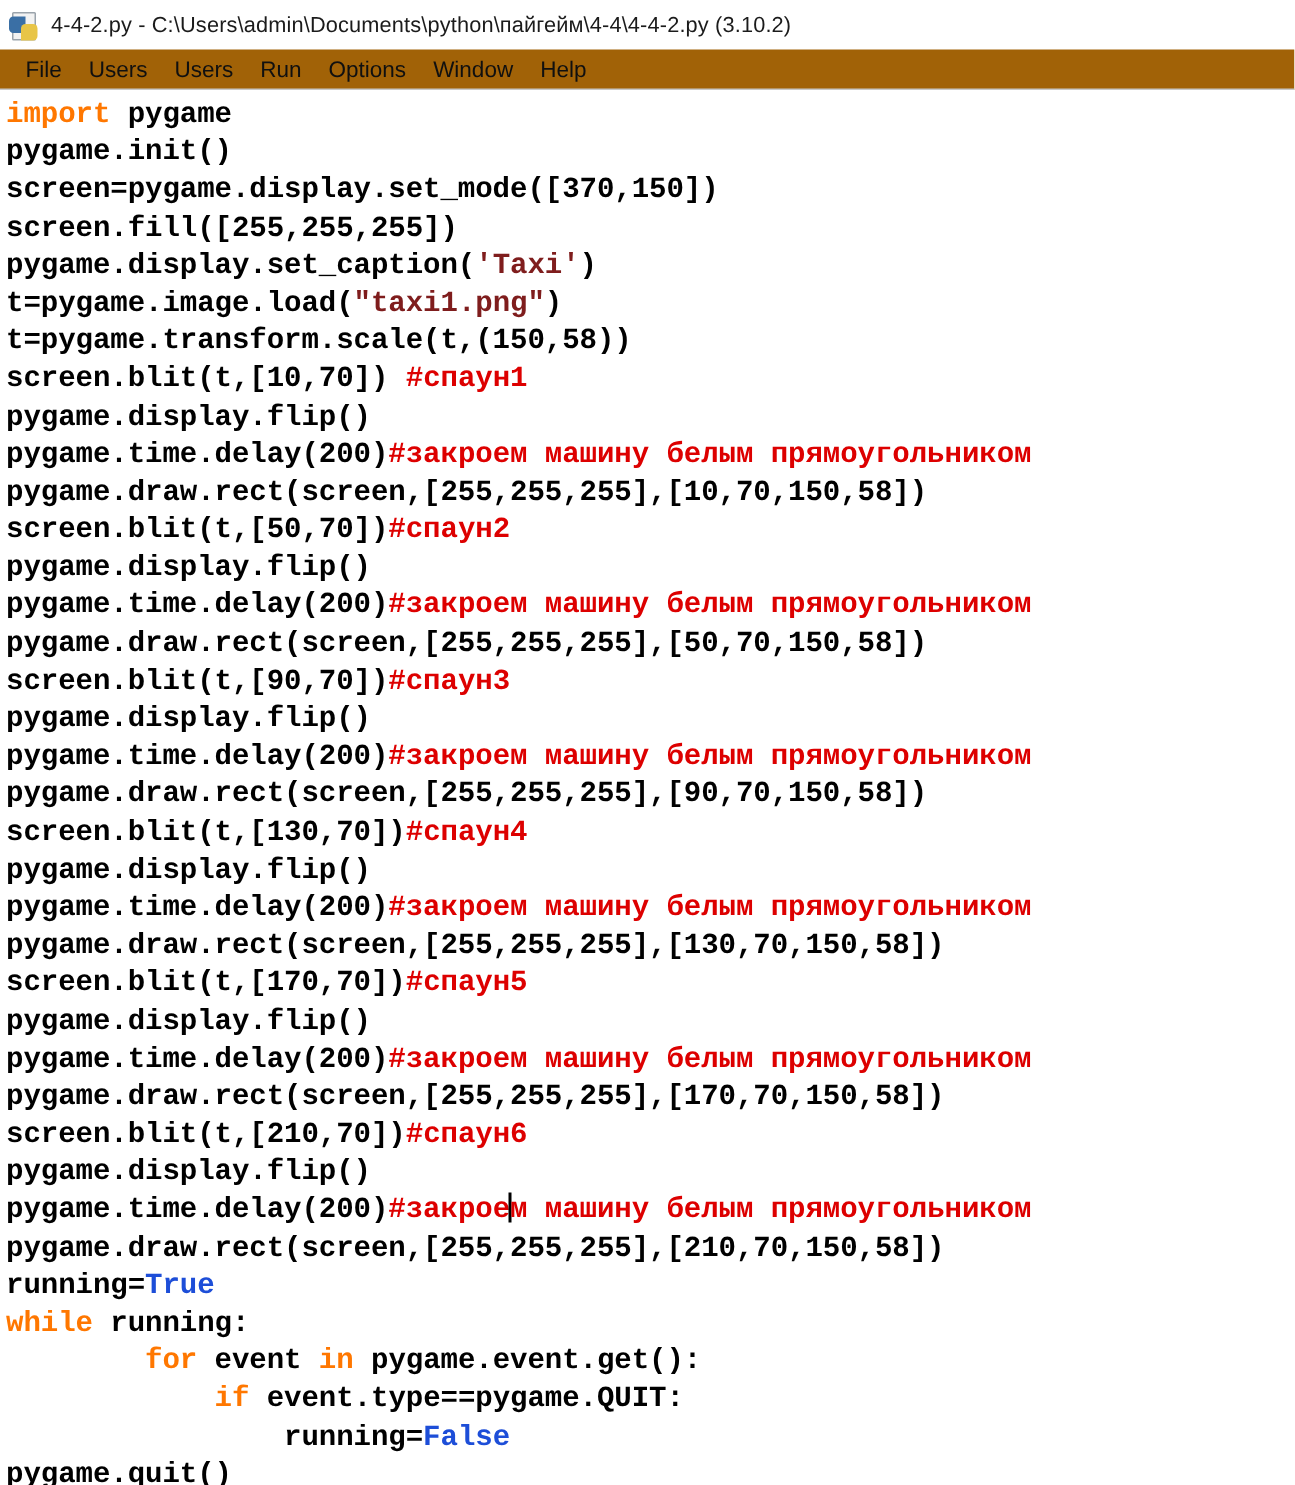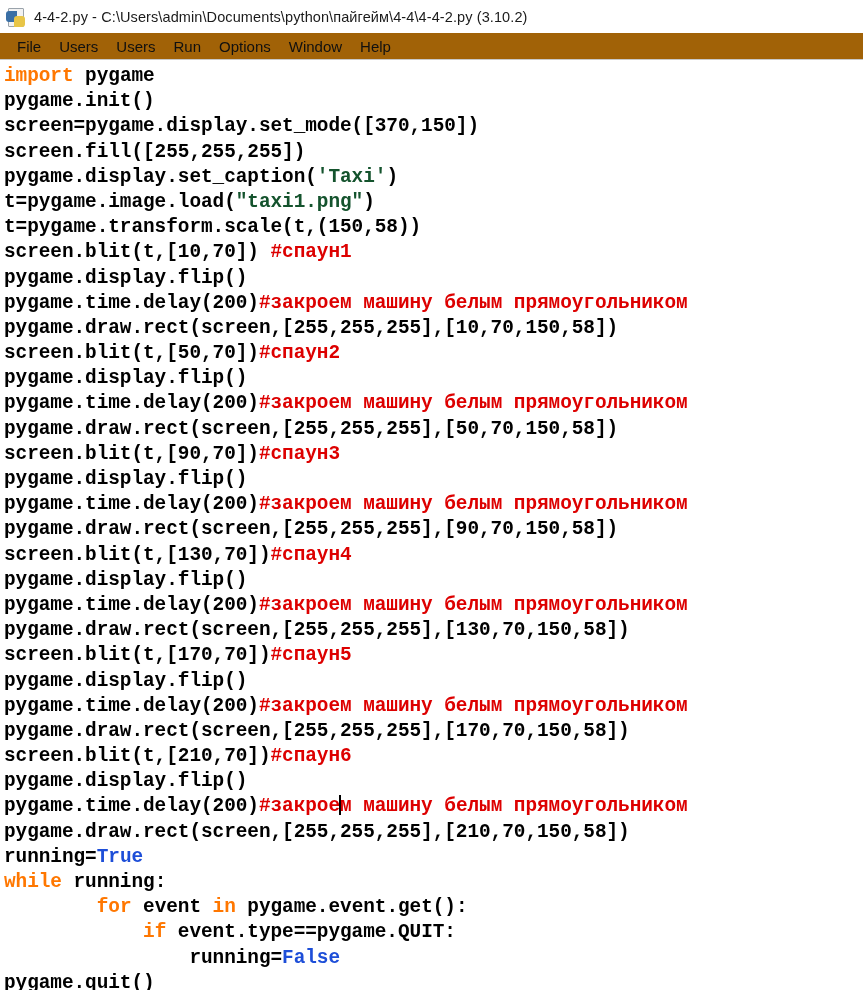--- a/index.html
+++ b/index.html
@@ -100,21 +100,21 @@
     font-size: 19.4px;
     line-height: 25.2px;
     white-space: pre;
     color: #000000;
     letter-spacing: -0.05px;
   }
   .line { height: 25.2px; white-space: pre; position: relative; font-weight: bold; }
 
   .tok-kw   { color: #ff7700; }
   .tok-bi   { color: #1d4ed8; }
-  .tok-str  { color: #14532d; }
+  .tok-str  { color: #7f1d1d; }
   .tok-com  { color: #dd0000; text-align: right; }
   .tok-plain{ color: #000000; }
 
   .caret {
     display: inline-block;
     width: 0;
     border-left: 2px solid #000000;
     height: 20px;
     vertical-align: -4px;
     margin: 0 -1px;

